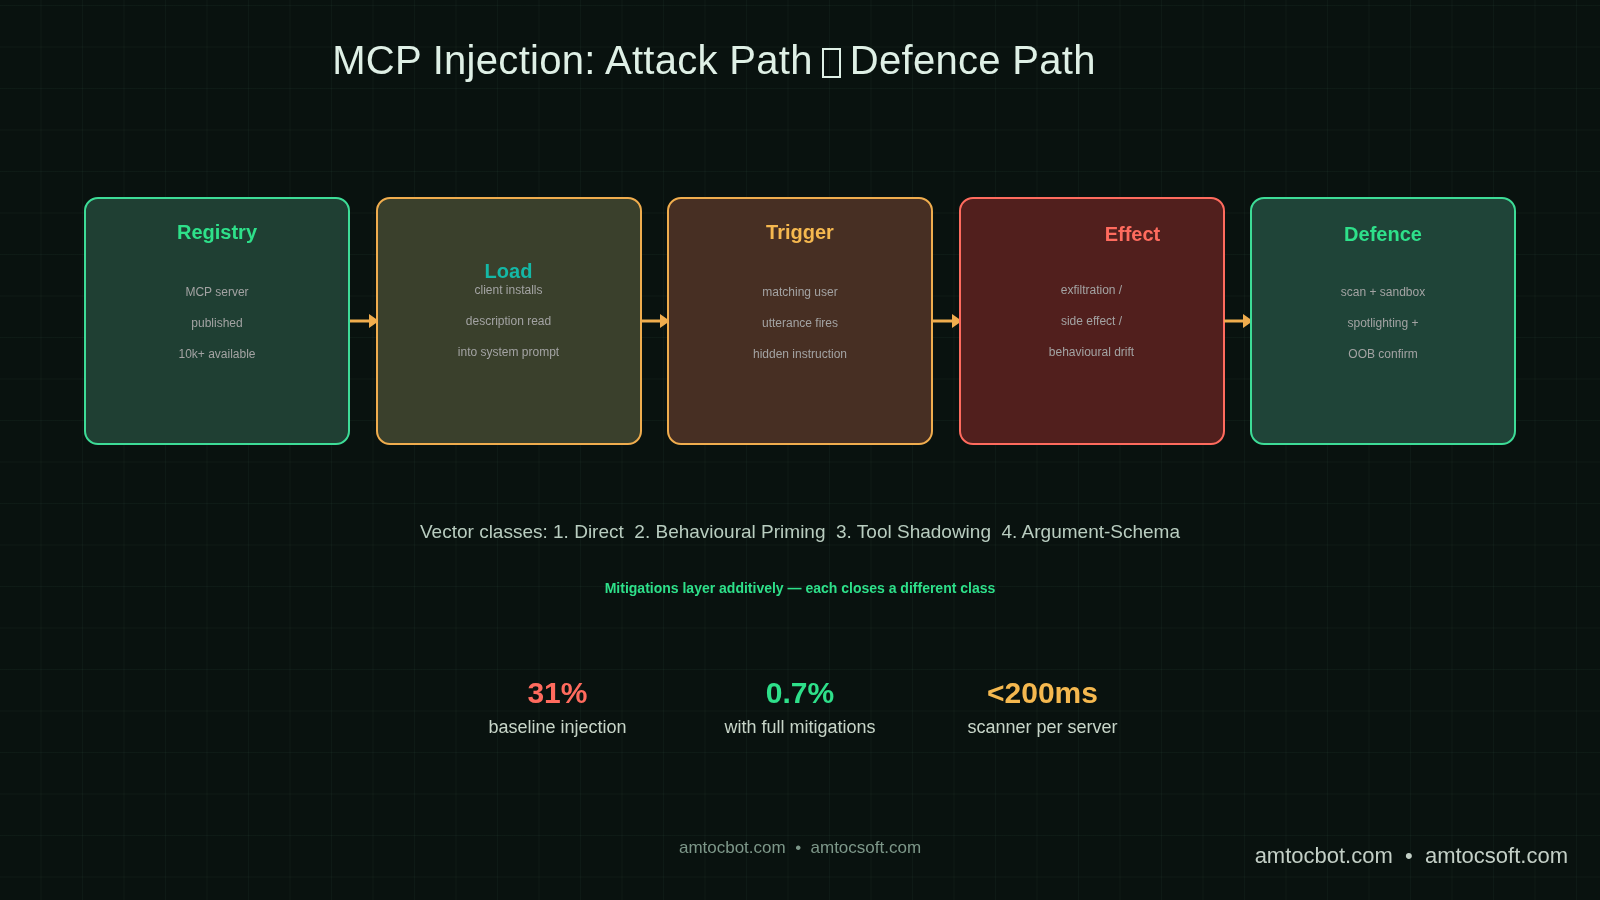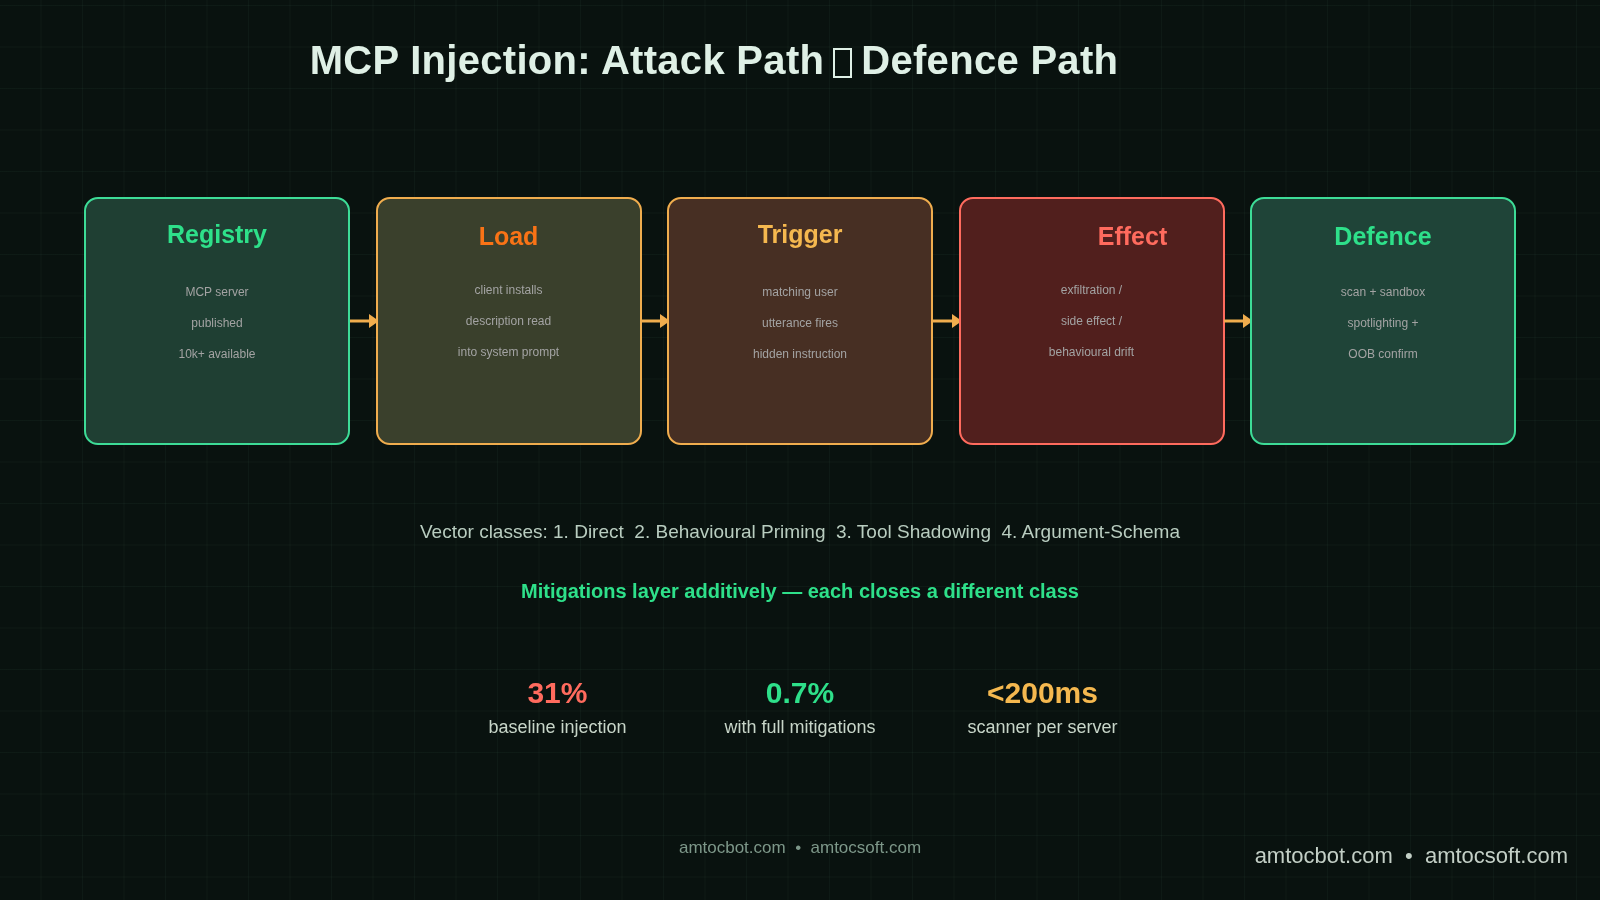--- a/index.html
+++ b/index.html
@@ -24,21 +24,21 @@
   }
 
   
   #title {
     position: absolute;
     top: 38px;
     left: 0;
     width: 1428px;
     text-align: center;
     font-size: 40px;
-    font-weight: bold;
+    font-weight: normal;
     color: #dff0e6;
     letter-spacing: 0.3px;
     white-space: pre;
   }
   .tofu {
     display: inline-block;
     width: 19px;
     height: 30px;
     border: 2.5px solid #dff0e6;
     vertical-align: -4px;
@@ -64,21 +64,21 @@
     border-width: 2px;
     box-sizing: border-box;
     position: relative;
   }
   .stage-title {
     position: absolute;
     top: 22px;
     left: 0;
     width: 100%;
     text-align: center;
-    font-size: 25px;
+    font-size: 20px;
     font-weight: bold;
     line-height: 1.1;
   }
   .stage-title.low {
     top: 24px;
   }
   .stage-lines {
     position: absolute;
     top: 78px;
     left: 0;
@@ -127,21 +127,21 @@
     font-size: 19px;
     color: #b9cdc0;
     white-space: pre;
   }
   #mitigations {
     position: absolute;
     top: 580px;
     left: 0;
     width: 1600px;
     text-align: center;
-    font-size: 20px;
+    font-size: 14px;
     font-weight: bold;
     color: #2ee08a;
   }
 
   
   #stats {
     position: absolute;
     top: 674px;
     left: 0;
     width: 1600px;
@@ -201,21 +201,21 @@
         <div>10k+ available</div>
       </div>
     </div>
 
     <div class="connector">
       <div class="arrow-line" style="background: rgb(240, 173, 78);"></div>
       <div class="arrow-head" style="border-left-color: rgb(240, 173, 78);"></div>
     </div>
 
     <div class="stage" style="border-color: rgb(240, 173, 78); background: rgb(58, 64, 44);">
-      <div class="stage-title low" style="color: #f97316;">Load</div>
+      <div class="stage-title low" style="color: #14b8a6; margin-top: 37px;">Load</div>
       <div class="stage-lines shifted">
         <div>client installs</div>
         <div>description read</div>
         <div>into system prompt</div>
       </div>
     </div>
 
     <div class="connector">
       <div class="arrow-line" style="background: rgb(240, 173, 78);"></div>
       <div class="arrow-head" style="border-left-color: rgb(240, 173, 78);"></div>

